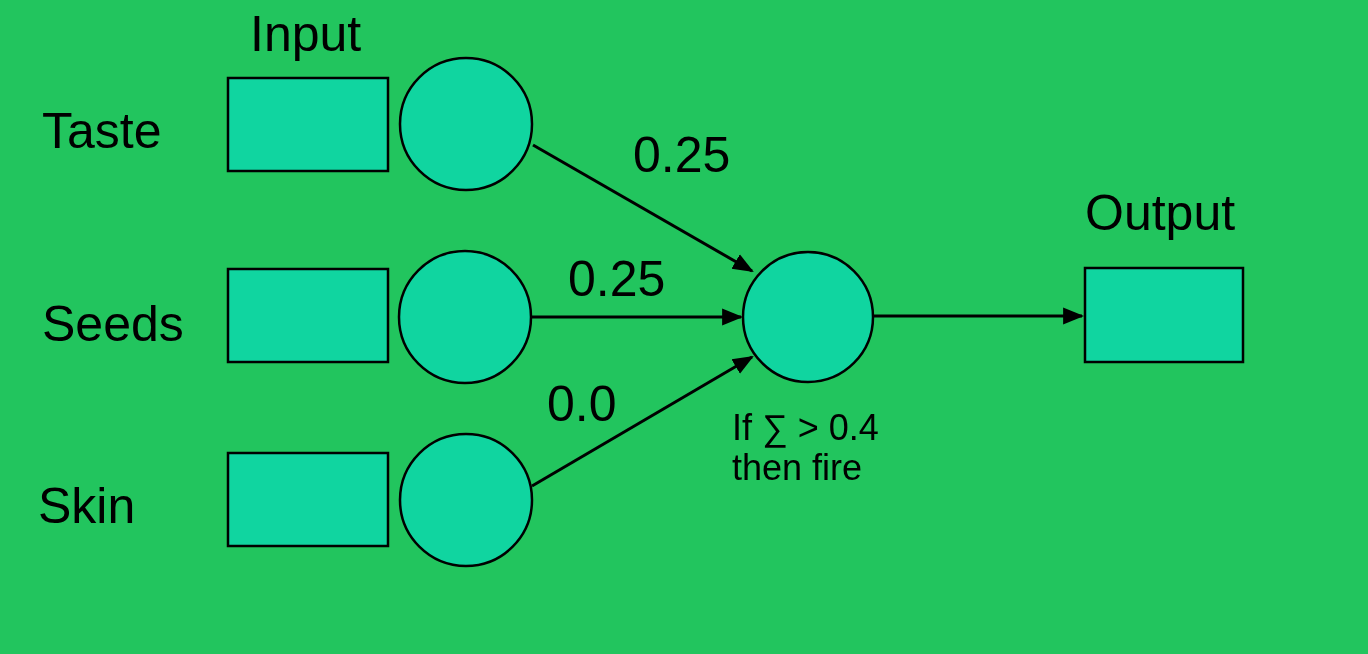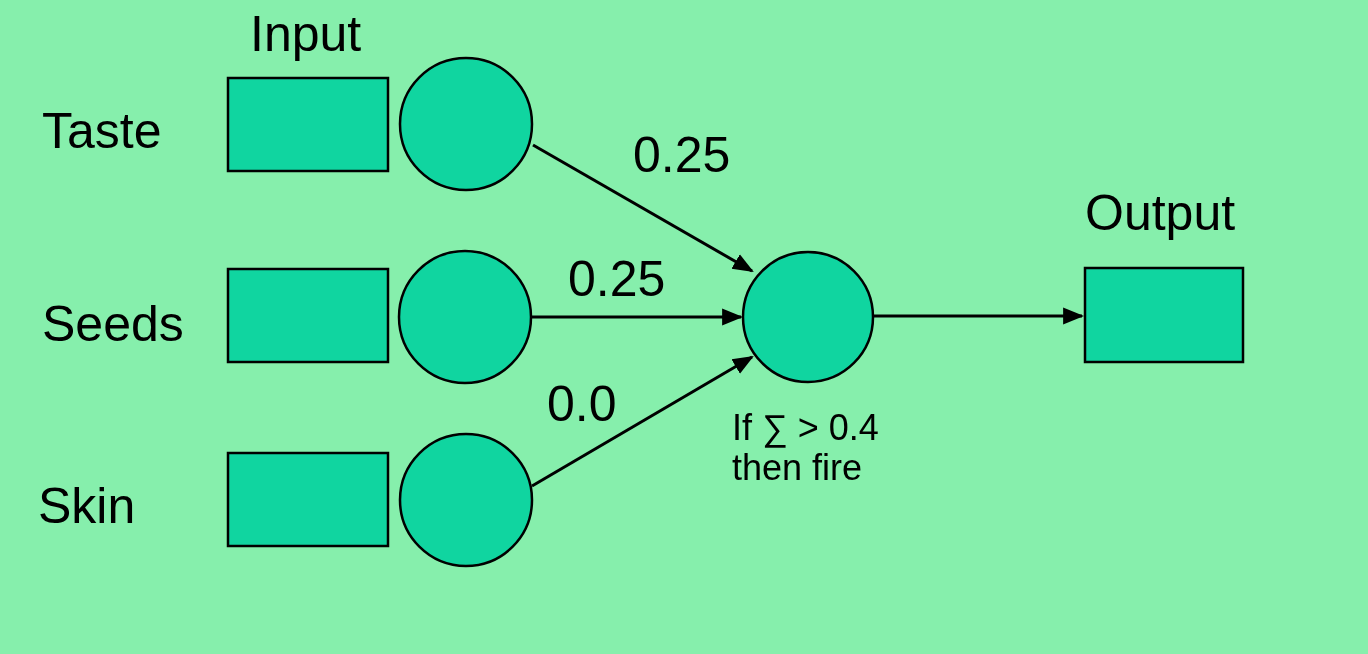--- a/index.html
+++ b/index.html
@@ -4,21 +4,21 @@
 <style>
   html, body {
     margin: 0;
     padding: 0;
     background: #ffffff;
   }
   .stage {
     position: relative;
     width: 1368px;
     height: 654px;
-    background: #86efac;
+    background: #22c55e;
     overflow: hidden;
   }
   svg text {
     font-family: "Liberation Sans", sans-serif;
     fill: #000000;
   }
   .node-label   { font-size: 50px; }
   .weight-label { font-size: 50px; }
   .rule-label   { font-size: 36px; }
   .shape {

